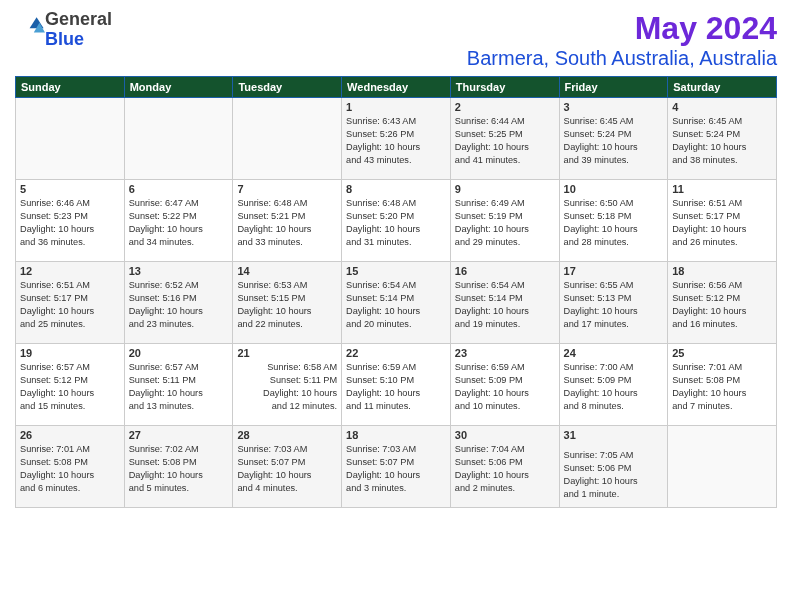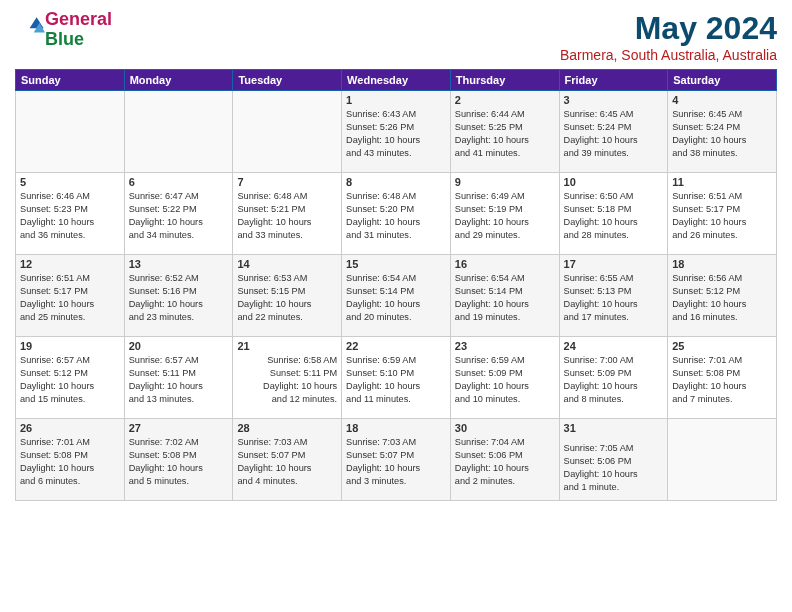--- a/index.html
+++ b/index.html
@@ -23,46 +23,46 @@
     }
     .logo {
       display: flex;
       align-items: center;
     }
     .logo-text {
       font-size: 18px;
       font-weight: bold;
       line-height: 1.1;
     }
-    .logo-general { color: #be185d; }
-    .logo-blue { color: #15803d; }
+    .logo-general { color: #404040; }
+    .logo-blue { color: #1d4ed8; }
     .logo-icon {
       width: 28px;
       height: 28px;
       margin-left: 2px;
     }
     .title-block {
       text-align: right;
     }
     .main-title {
       font-size: 32px;
       font-weight: bold;
-      color: #0c4a6e;
+      color: #6d28d9;
     }
     .sub-title {
-      font-size: 14px;
-      color: #b91c1c;
+      font-size: 20px;
+      color: #1d4ed8;
     }
     .calendar {
       width: 100%;
       border-collapse: collapse;
       table-layout: fixed;
     }
     .calendar th {
-      background-color: #4c1d95;
+      background-color: #14532d;
       color: #fff;
       font-size: 11px;
       font-weight: bold;
       padding: 4px 5px;
       border: 1px solid #1a5fa8;
       text-align: left;
     }
     .calendar td {
       border: 1px solid #ccc;
       vertical-align: top;

